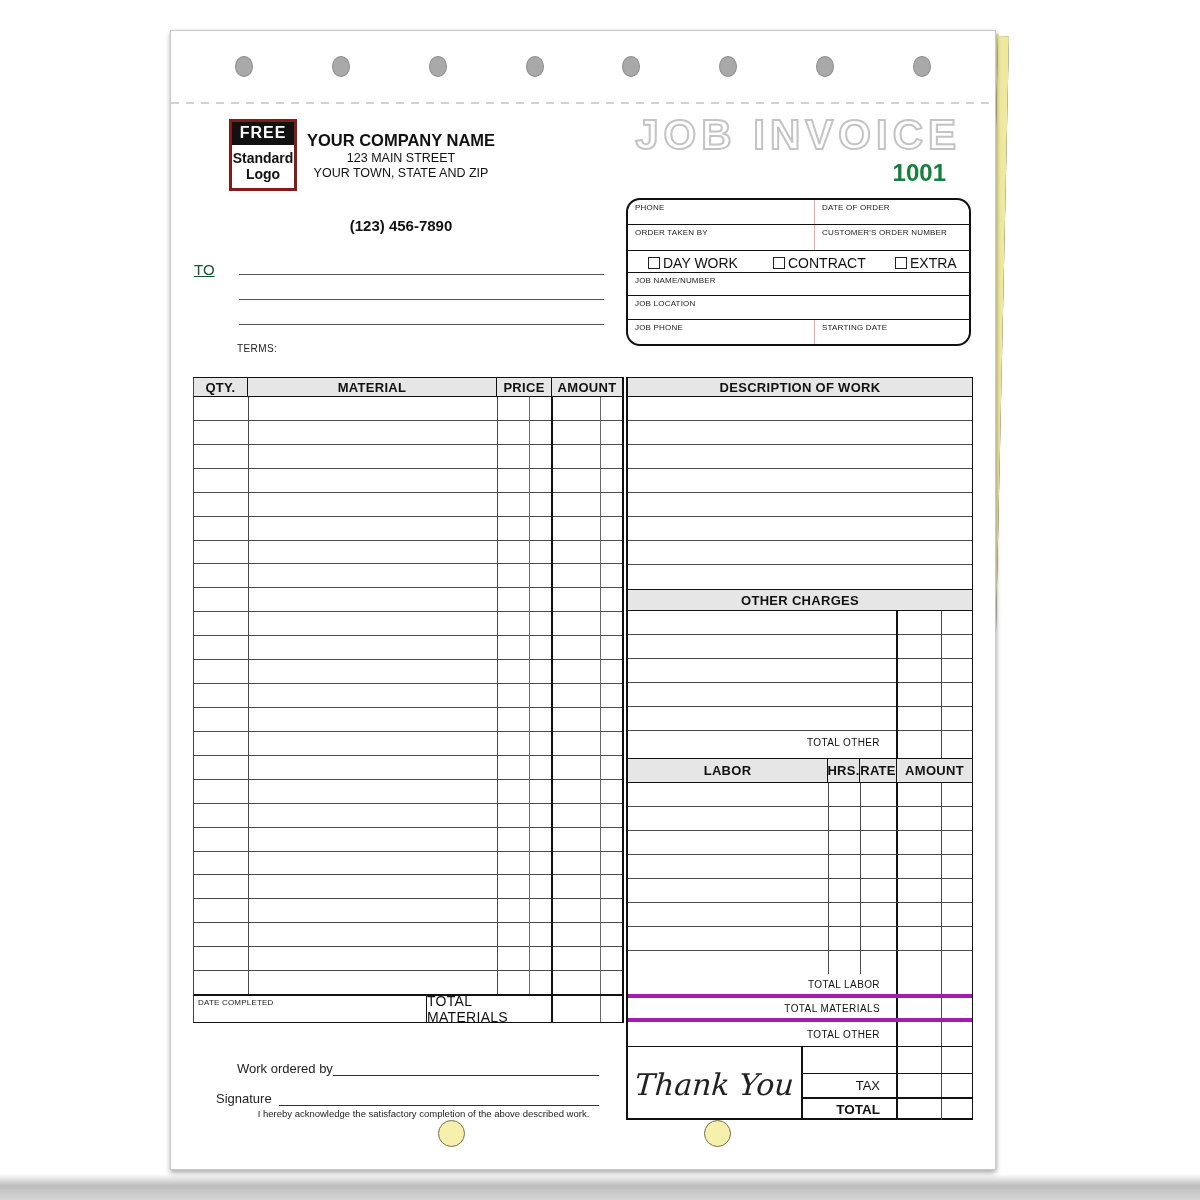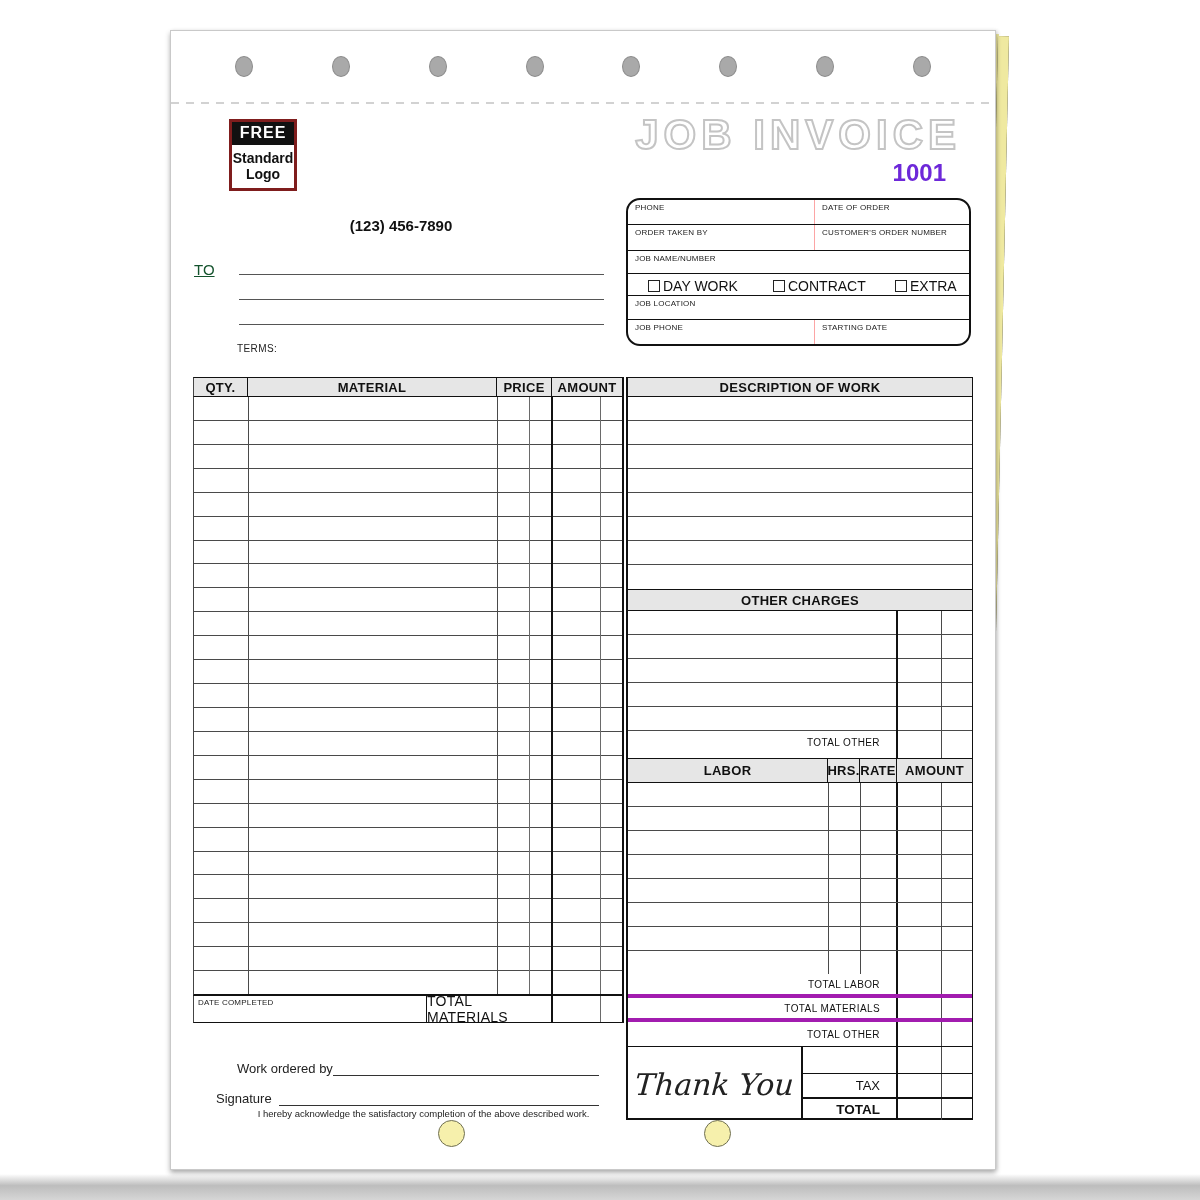--- a/index.html
+++ b/index.html
@@ -32,21 +32,21 @@
   .logo-bottom { flex:1; display:flex; flex-direction:column; align-items:center; justify-content:center;
           font-weight:bold; font-size:14px; line-height:1.1; color:#111; }
 
   .company { position:absolute; left:120px; top:100px; width:220px; text-align:center; color:#111; }
   .company-name { font-weight:bold; font-size:16.5px; }
   .company-addr { font-size:12.5px; margin-top:1px; }
   .phone { position:absolute; left:120px; top:186px; width:220px; text-align:center; font-weight:bold; font-size:15px; color:#111; }
 
   .doc-title { position:absolute; right:34px; top:80px; font-size:42px; font-weight:800; letter-spacing:5px;
           color:#fff; -webkit-text-stroke:2px #c4c4c4; white-space:nowrap; }
-  .doc-number { position:absolute; right:49px; top:128px; font-size:24px; font-weight:bold; color:#6d28d9; }
+  .doc-number { position:absolute; right:49px; top:128px; font-size:24px; font-weight:bold; color:#15803d; }
 
   .to-label { position:absolute; left:23px; top:230px; font-size:15px; color:#14532d;text-decoration:underline; }
   .to-line { position:absolute; left:68px; width:365px; border-bottom:1.5px solid #555; height:0; }
   .terms { position:absolute; left:66px; top:312px; font-size:10px; color:#222; letter-spacing:.4px; }
 
   
   .order-box { position:absolute; left:455px; top:167px; width:345px; height:148px;
           border:2px solid #111; border-radius:14px; overflow:hidden; background:#fff; }
   .obox-row { position:relative; display:flex; border-bottom:1px solid #111; }
   .obox-row:last-child { border-bottom:none; }
@@ -142,20 +142,25 @@
     <div class="perforation"></div>
 
     <div class="logo">
       <div class="logo-top">FREE</div>
       <div class="logo-bottom">
         <span>Standard</span>
         <span>Logo</span>
       </div>
     </div>
 
+    <div class="company">
+      <div class="company-name">YOUR COMPANY NAME</div>
+      <div class="company-addr">123 MAIN STREET</div>
+      <div class="company-addr">YOUR TOWN, STATE AND ZIP</div>
+    </div>
     <div class="phone">(123) 456-7890</div>
 
     <div class="doc-title">JOB INVOICE</div>
     <div class="doc-number">1001</div>
 
     <div class="to-label">TO</div>
     <div class="to-line" style="top:243px"></div>
     <div class="to-line" style="top:268px"></div>
     <div class="to-line" style="top:293px"></div>
     <div class="terms">TERMS:</div>
@@ -170,38 +175,38 @@
           </div>
       </div>
       <div class="obox-row" style="height:26px">
         <div class="obox-cell" style="width:186px">
             <span class="mini-label">ORDER TAKEN BY</span>
           </div>
         <div class="obox-cell split" style="flex:1">
             <span class="mini-label">CUSTOMER'S ORDER NUMBER</span>
           </div>
       </div>
-      <div class="obox-row" style="height:23px">
-        <div class="obox-cell" style="flex:1">
-            <span class="mini-label">JOB NAME/NUMBER</span>
-          </div>
-      </div>
       <div class="obox-row" style="height:22px">
         <div class="cb-group" style="left:20px">
           <span class="cb-box"></span>
           <span class="cb-label">DAY WORK</span>
         </div>
         <div class="cb-group" style="left:145px">
           <span class="cb-box"></span>
           <span class="cb-label">CONTRACT</span>
         </div>
         <div class="cb-group" style="left:267px">
           <span class="cb-box"></span>
           <span class="cb-label">EXTRA</span>
         </div>
+      </div>
+      <div class="obox-row" style="height:23px">
+        <div class="obox-cell" style="flex:1">
+            <span class="mini-label">JOB NAME/NUMBER</span>
+          </div>
       </div>
       <div class="obox-row" style="height:24px">
         <div class="obox-cell" style="flex:1">
             <span class="mini-label">JOB LOCATION</span>
           </div>
       </div>
       <div class="obox-row" style="height:28px">
         <div class="obox-cell" style="width:186px">
             <span class="mini-label">JOB PHONE</span>
           </div>

